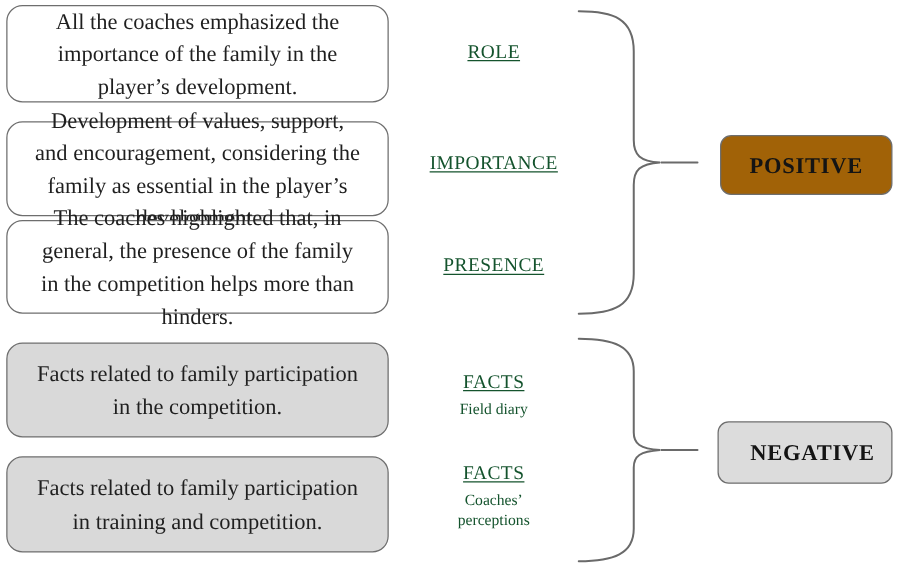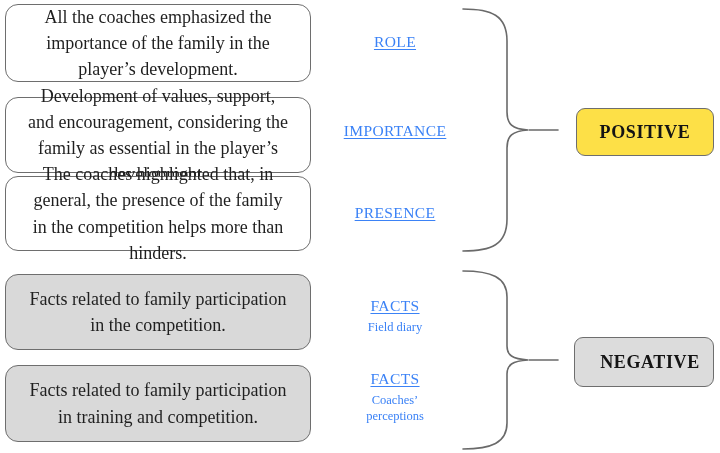--- a/index.html
+++ b/index.html
@@ -28,21 +28,21 @@
     font-size: 18px;
     line-height: 1.45;
     color: #1f1f1f;
   }
   .lbox.gray { background: #d9d9d9; }
   .theme {
     position: absolute;
     left: 325px;
     width: 140px;
     text-align: center;
-    color: #3b82f6;
+    color: #14532d;
   }
   .theme .title {
     font-size: 15.5px;
     letter-spacing: 0.4px;
     text-decoration: underline;
     text-underline-offset: 2px;
   }
   .theme .sub {
     font-size: 12.5px;
     line-height: 1.28;
@@ -54,21 +54,21 @@
     fill: none;
     stroke: #6a6a6a;
     stroke-width: 1.6;
     stroke-linecap: round;
   }
   .gbox {
     position: absolute;
     box-sizing: border-box;
     border: 1.8px solid #6e6e6e;
     border-radius: 9px;
-    background: #fde047;
+    background: #a16207;
     display: flex;
     align-items: center;
     justify-content: center;
     font-weight: bold;
     font-size: 18px;
     letter-spacing: 0.6px;
     color: #141414;
   }
   .gbox.gray { background: #dcdcdc; padding-left: 12px; }
 </style>

